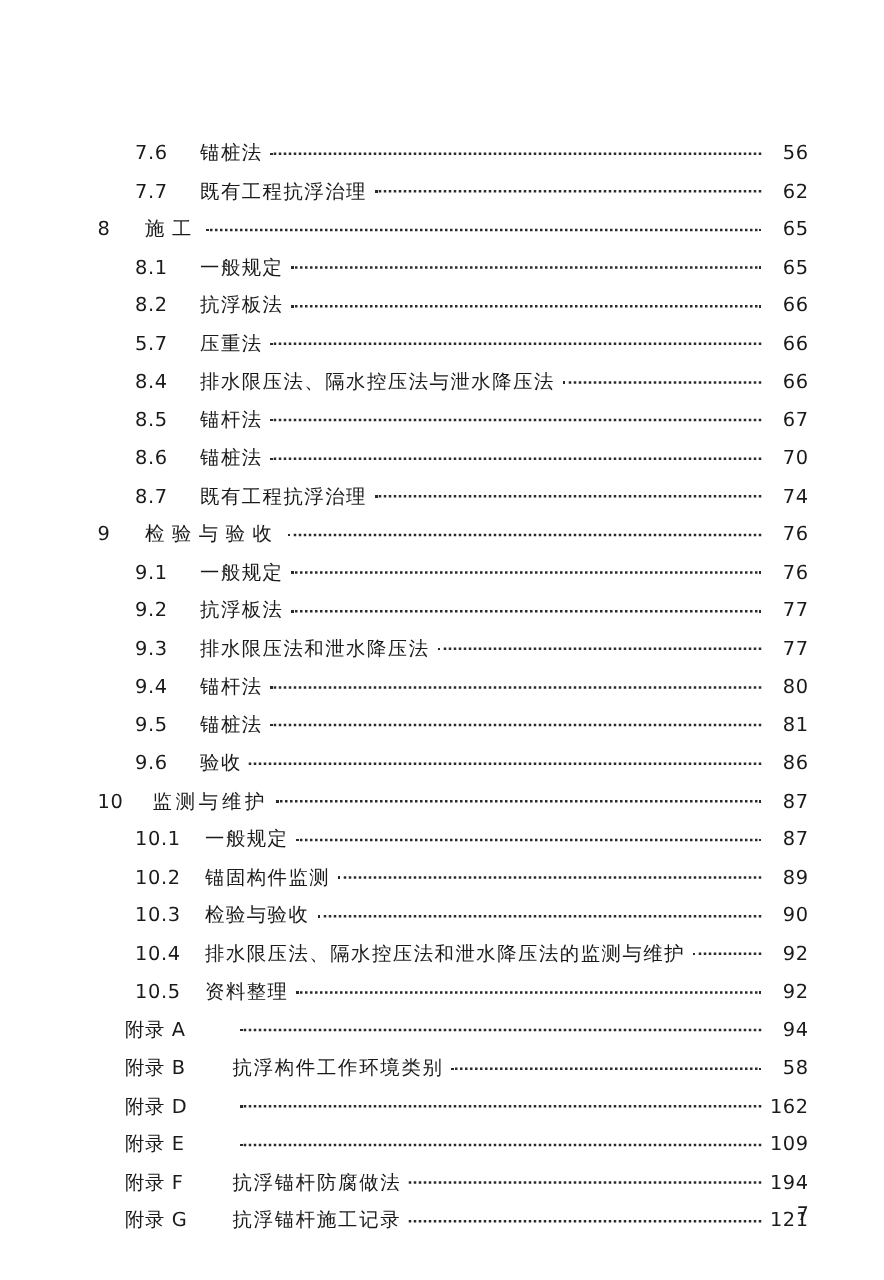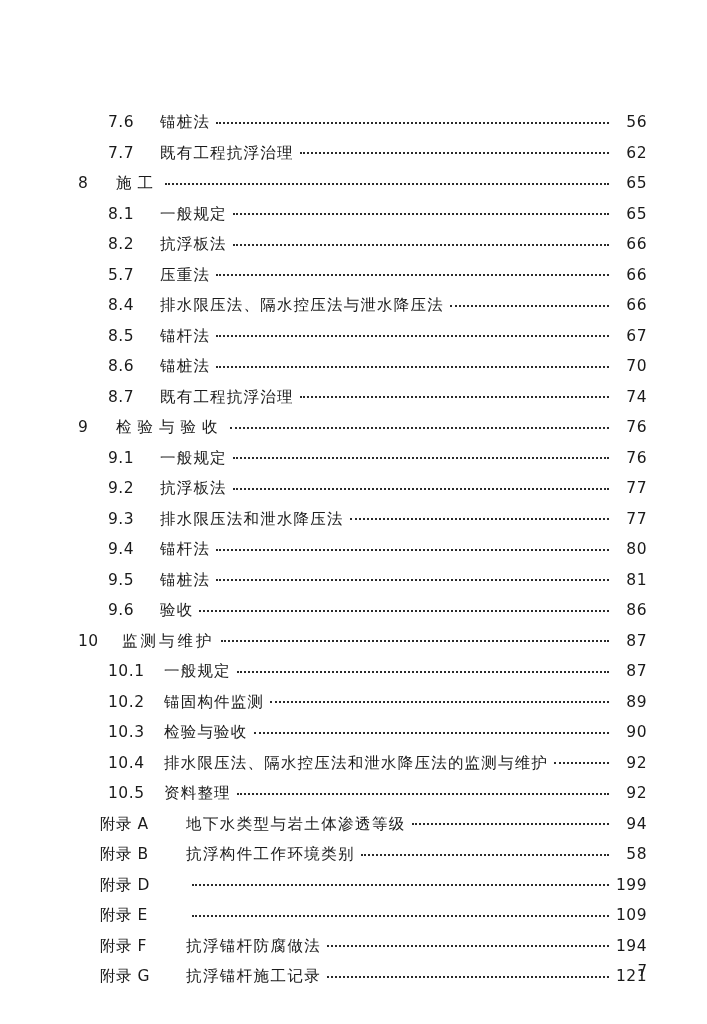--- a/index.html
+++ b/index.html
@@ -271,39 +271,38 @@
         <span class="toc-label">
           <span class="num">10.5</span>
           <span class="title-text">资料整理</span>
         </span>
         <span class="leader"></span>
         <span class="pageno">92</span>
       </div>
       <div class="toc-row lvl-app">
         <span class="toc-label">
           <span class="num">附录 A</span>
-          <span class="title-text">地下水类型与岩土体渗透等级</span>
         </span>
         <span class="leader"></span>
         <span class="pageno">94</span>
       </div>
       <div class="toc-row lvl-app">
         <span class="toc-label">
           <span class="num">附录 B</span>
           <span class="title-text">抗浮构件工作环境类别</span>
         </span>
         <span class="leader"></span>
         <span class="pageno">58</span>
       </div>
       <div class="toc-row lvl-app">
         <span class="toc-label">
           <span class="num">附录 D</span>
         </span>
         <span class="leader"></span>
-        <span class="pageno">199</span>
+        <span class="pageno">162</span>
       </div>
       <div class="toc-row lvl-app">
         <span class="toc-label">
           <span class="num">附录 E</span>
         </span>
         <span class="leader"></span>
         <span class="pageno">109</span>
       </div>
       <div class="toc-row lvl-app">
         <span class="toc-label">

